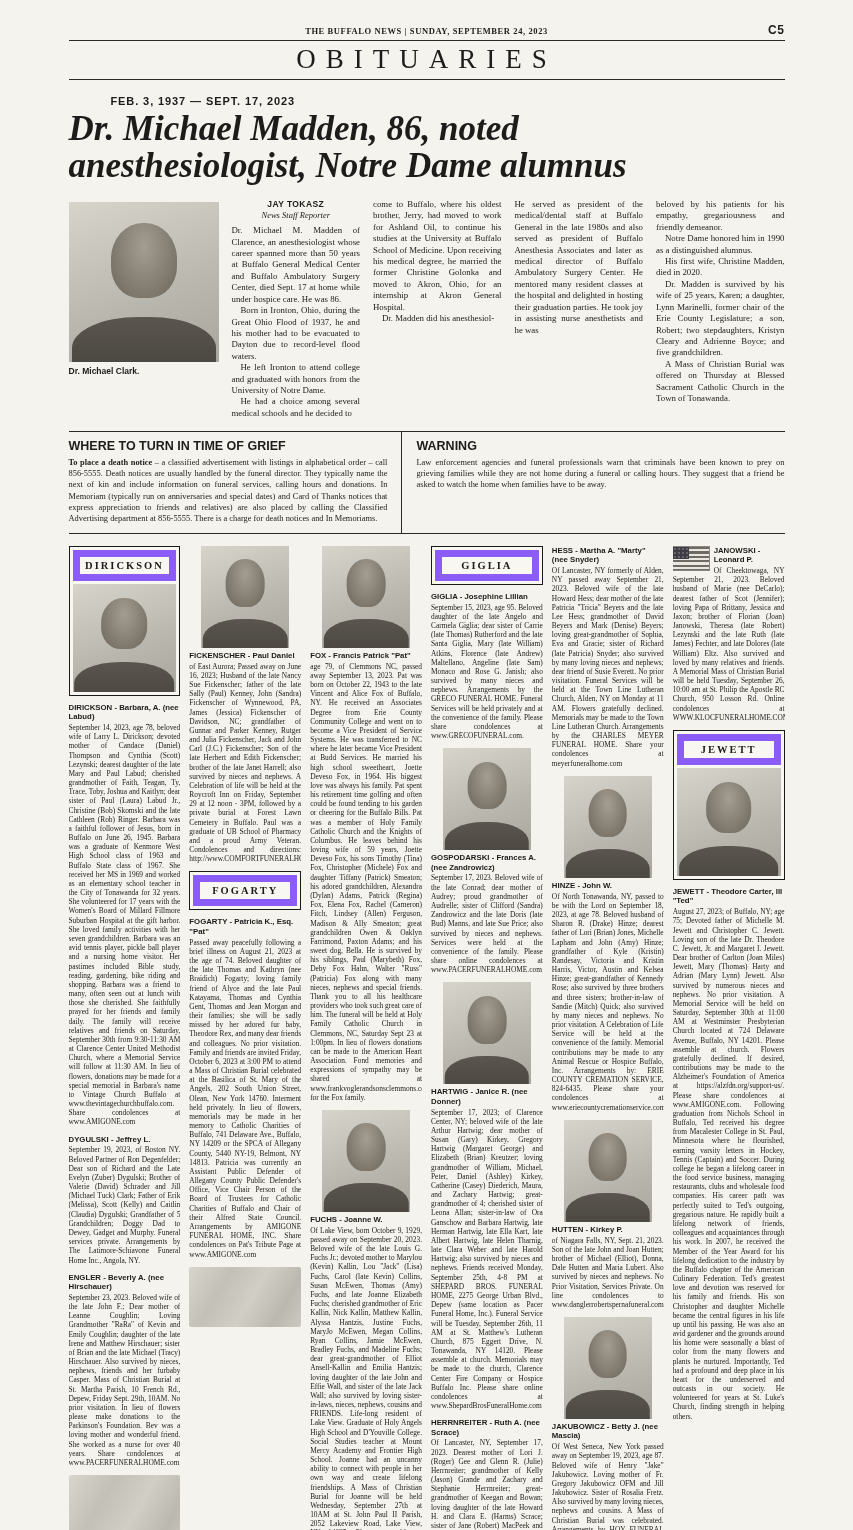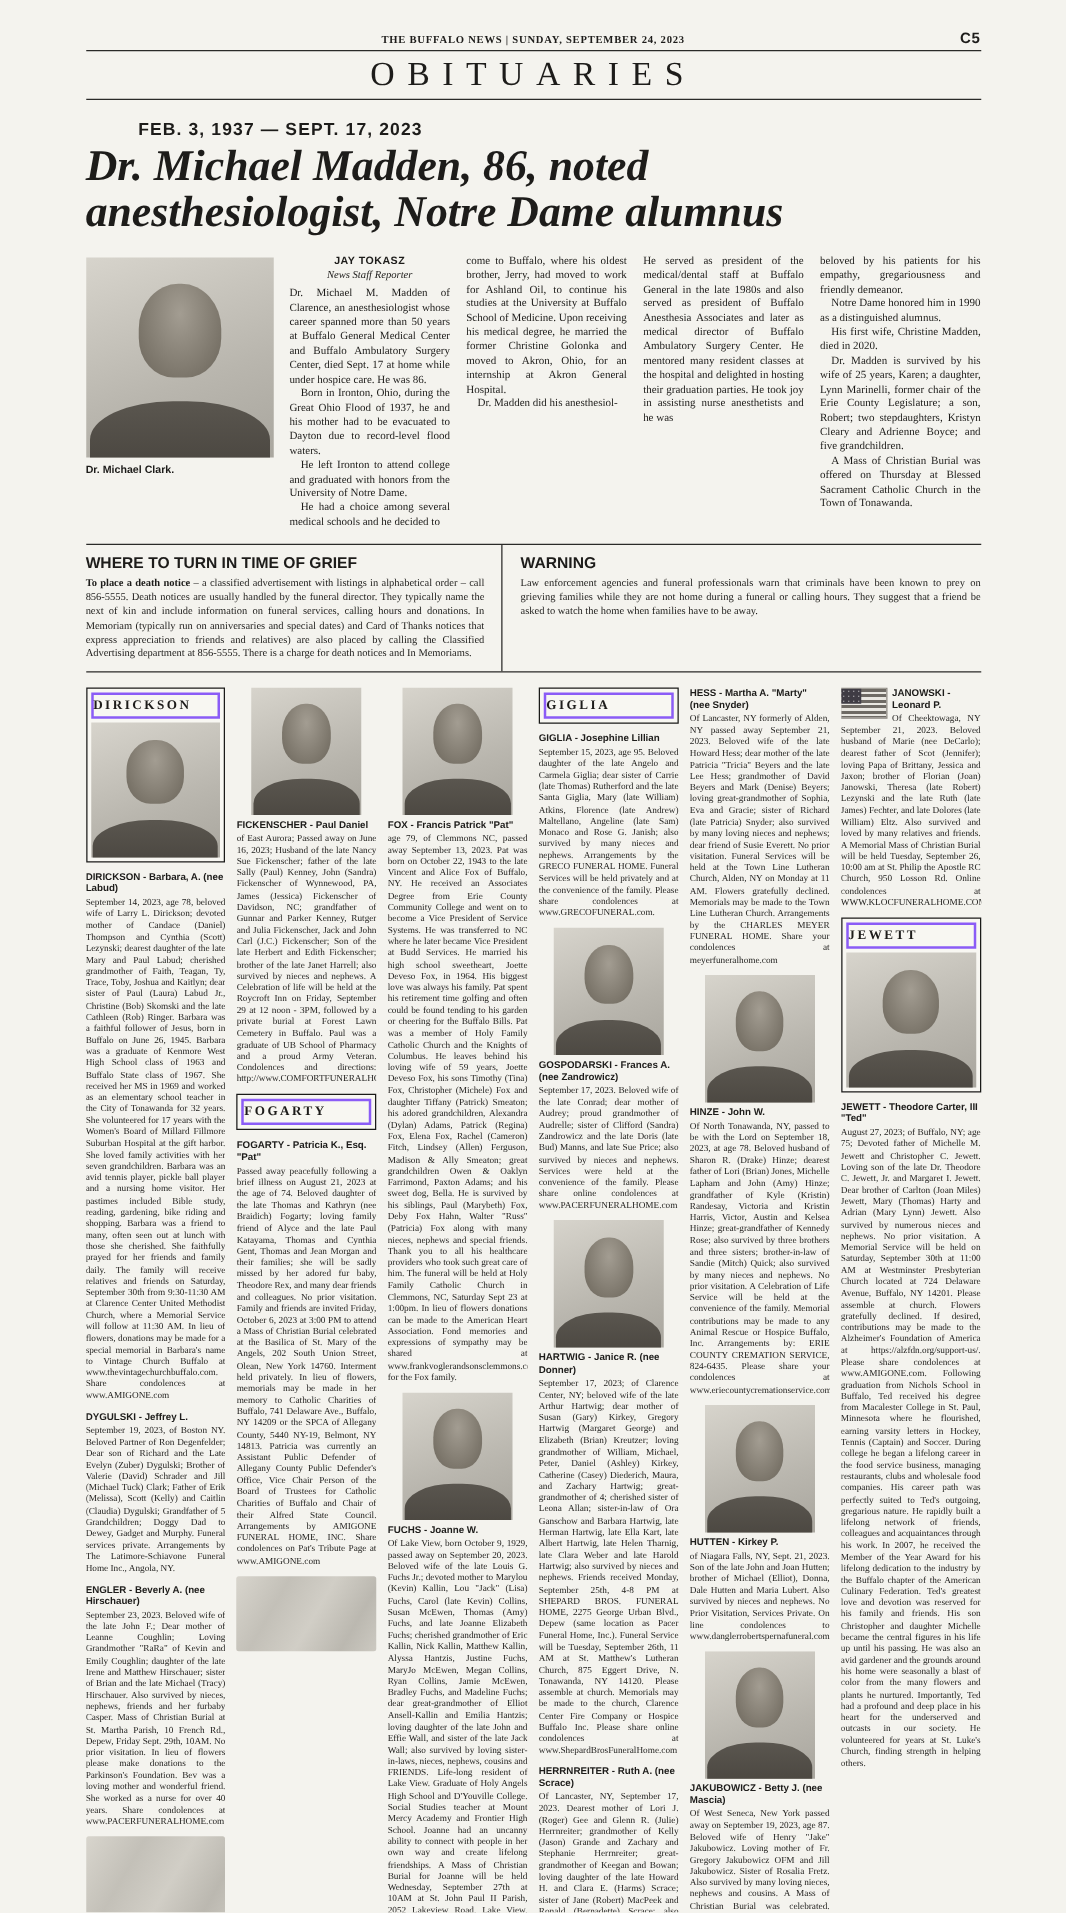--- a/index.html
+++ b/index.html
@@ -17,21 +17,21 @@
   }
   .inner { padding: 26px 34px 0 34px; }
 
   
   .mast-line { position: relative; text-align: center; font-size: 8.5px; font-weight: bold; letter-spacing: .6px; }
   .mast-page { position: absolute; right: 0; top: -3px; font-size: 12px; font-weight: bold; font-family: "Liberation Sans", sans-serif; }
   .rule { border-top: 1px solid #2a2a28; margin-top: 4px; }
   .section-title { text-align: center; font-size: 27px; font-weight: 400; letter-spacing: 10px; margin: 3px 0 2px 0; }
 
   
-  .kicker { font-family: "Liberation Sans", sans-serif; font-weight: bold; font-size: 14px; letter-spacing: .9px; margin: 15px 0 2px 0; padding-left: 42px; }
+  .kicker { font-family: "Liberation Sans", sans-serif; font-weight: bold; font-size: 11px; letter-spacing: .9px; margin: 15px 0 2px 0; padding-left: 42px; }
   .headline { font-size: 35px; line-height: 1.07; font-style: italic; font-weight: bold; margin: 3px 0 14px 0; max-width: 590px; }
   .feature-grid { display: grid; grid-template-columns: 150px 1fr 1fr 1fr 1fr; column-gap: 13px; }
   .photo-col { padding-top: 3px; }
   .feature-portrait { width: 100%; height: 160px; }
   .caption { font-family: "Liberation Sans", sans-serif; font-weight: bold; font-size: 8.5px; margin-top: 4px; }
   .byline { text-align: center; font-size: 8.5px; margin: 0 0 5px 0; line-height: 1.25; }
   .bname { font-family: "Liberation Sans", sans-serif; font-weight: bold; letter-spacing: .4px; }
   .brole { font-style: italic; }
   .fcol { min-width: 0; }
   .fcol .paras p { font-size: 8.8px; line-height: 1.3; text-align: justify; margin: 0; text-indent: 9px; }
@@ -46,21 +46,21 @@
   .info-body { font-size: 8.4px; line-height: 1.32; text-align: justify; }
   .info-body b { font-weight: bold; }
 
   
   .listings { display: grid; grid-template-columns: repeat(6, 1fr); column-gap: 9px; margin-top: 12px; }
   .lcol { min-width: 0; }
   .notice { margin: 0 0 8px 0; overflow: hidden; }
   .lname { font-family: "Liberation Sans", sans-serif; font-size: 7.8px; line-height: 1.2; margin: 0 0 1.5px 0; font-weight: bold; }
   .lbody { font-size: 7.4px; line-height: 1.24; text-align: justify; margin: 0; }
   .name-box { border: 1.5px solid #1a1a18; padding: 3px; margin: 0 0 7px 0; background: #f8f7f2; }
-  .name-box-title { border: 2px solid #8b5cf6; text-align: left; font-size: 10.5px; letter-spacing: 2px; font-weight: bold; padding: 3px 0; }
+  .name-box-title { border: 7px solid #8b5cf6; text-align: center; font-size: 10.5px; letter-spacing: 2px; font-weight: bold; padding: 3px 0; }
   .name-box .portrait { height: 108px; margin-top: 3px; }
   .portrait.small { width: 88px; height: 102px; margin: 0 auto 3px auto; }
 
   
   .portrait { position: relative; overflow: hidden; background: linear-gradient(160deg, #d7d4cc, #b9b6ae 60%, #a9a69e); }
   .portrait::before {
     content: ""; position: absolute; left: 50%; top: 13%; width: 44%; height: 47%;
     transform: translateX(-50%); border-radius: 48% 48% 42% 42%;
     background: radial-gradient(ellipse at 50% 32%, #a39d92 0%, #7c766b 70%, #6b655b 100%);
   }

